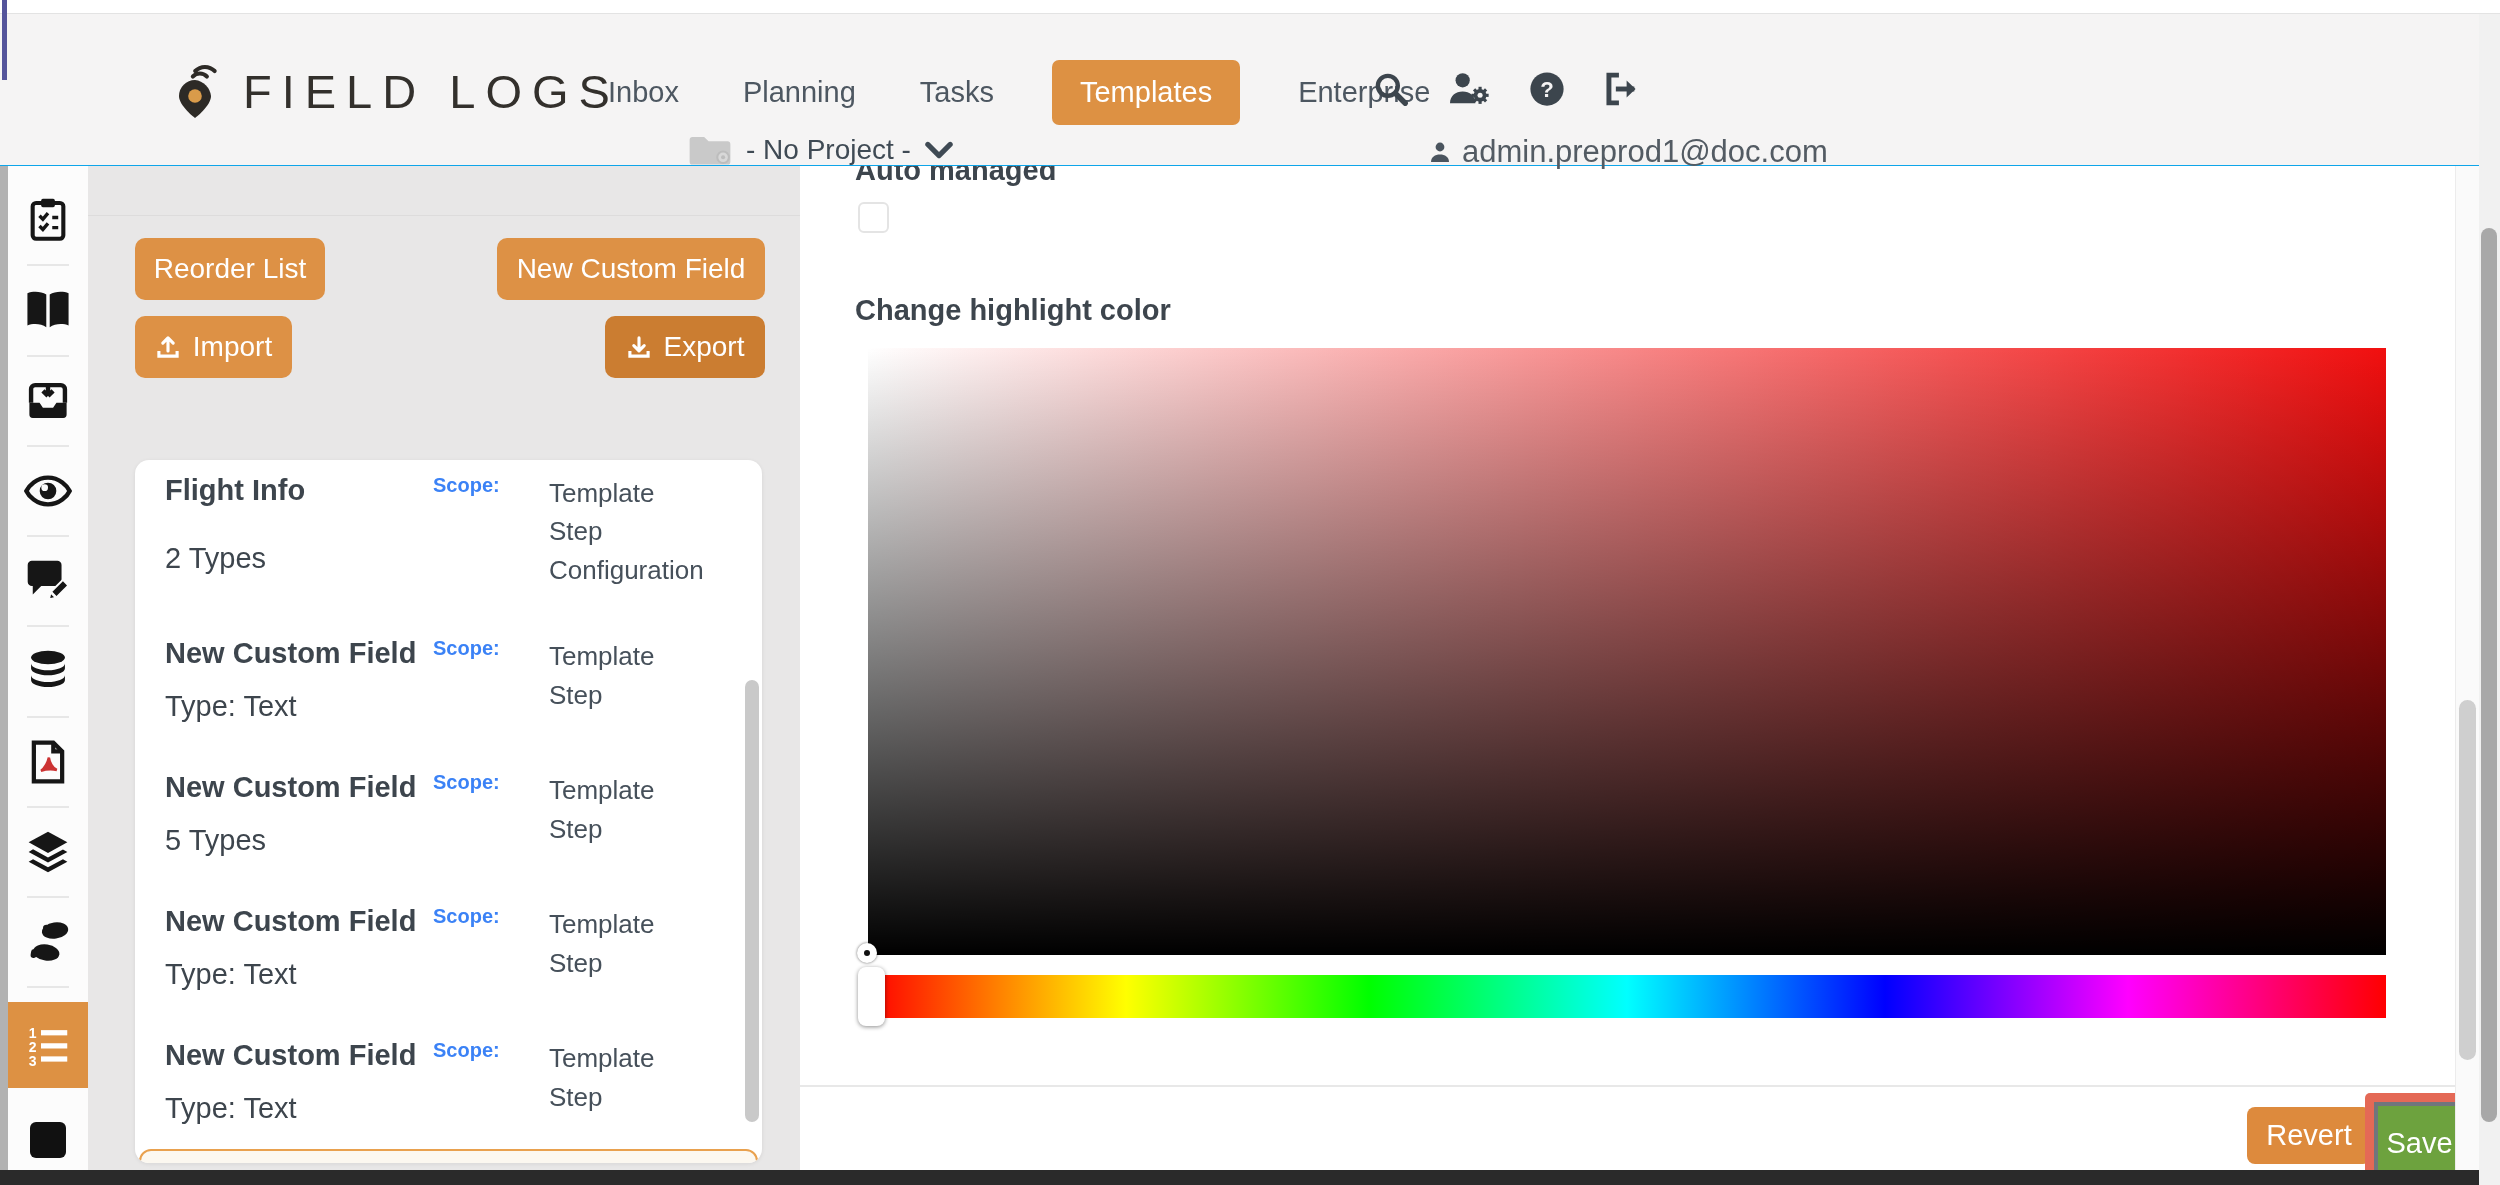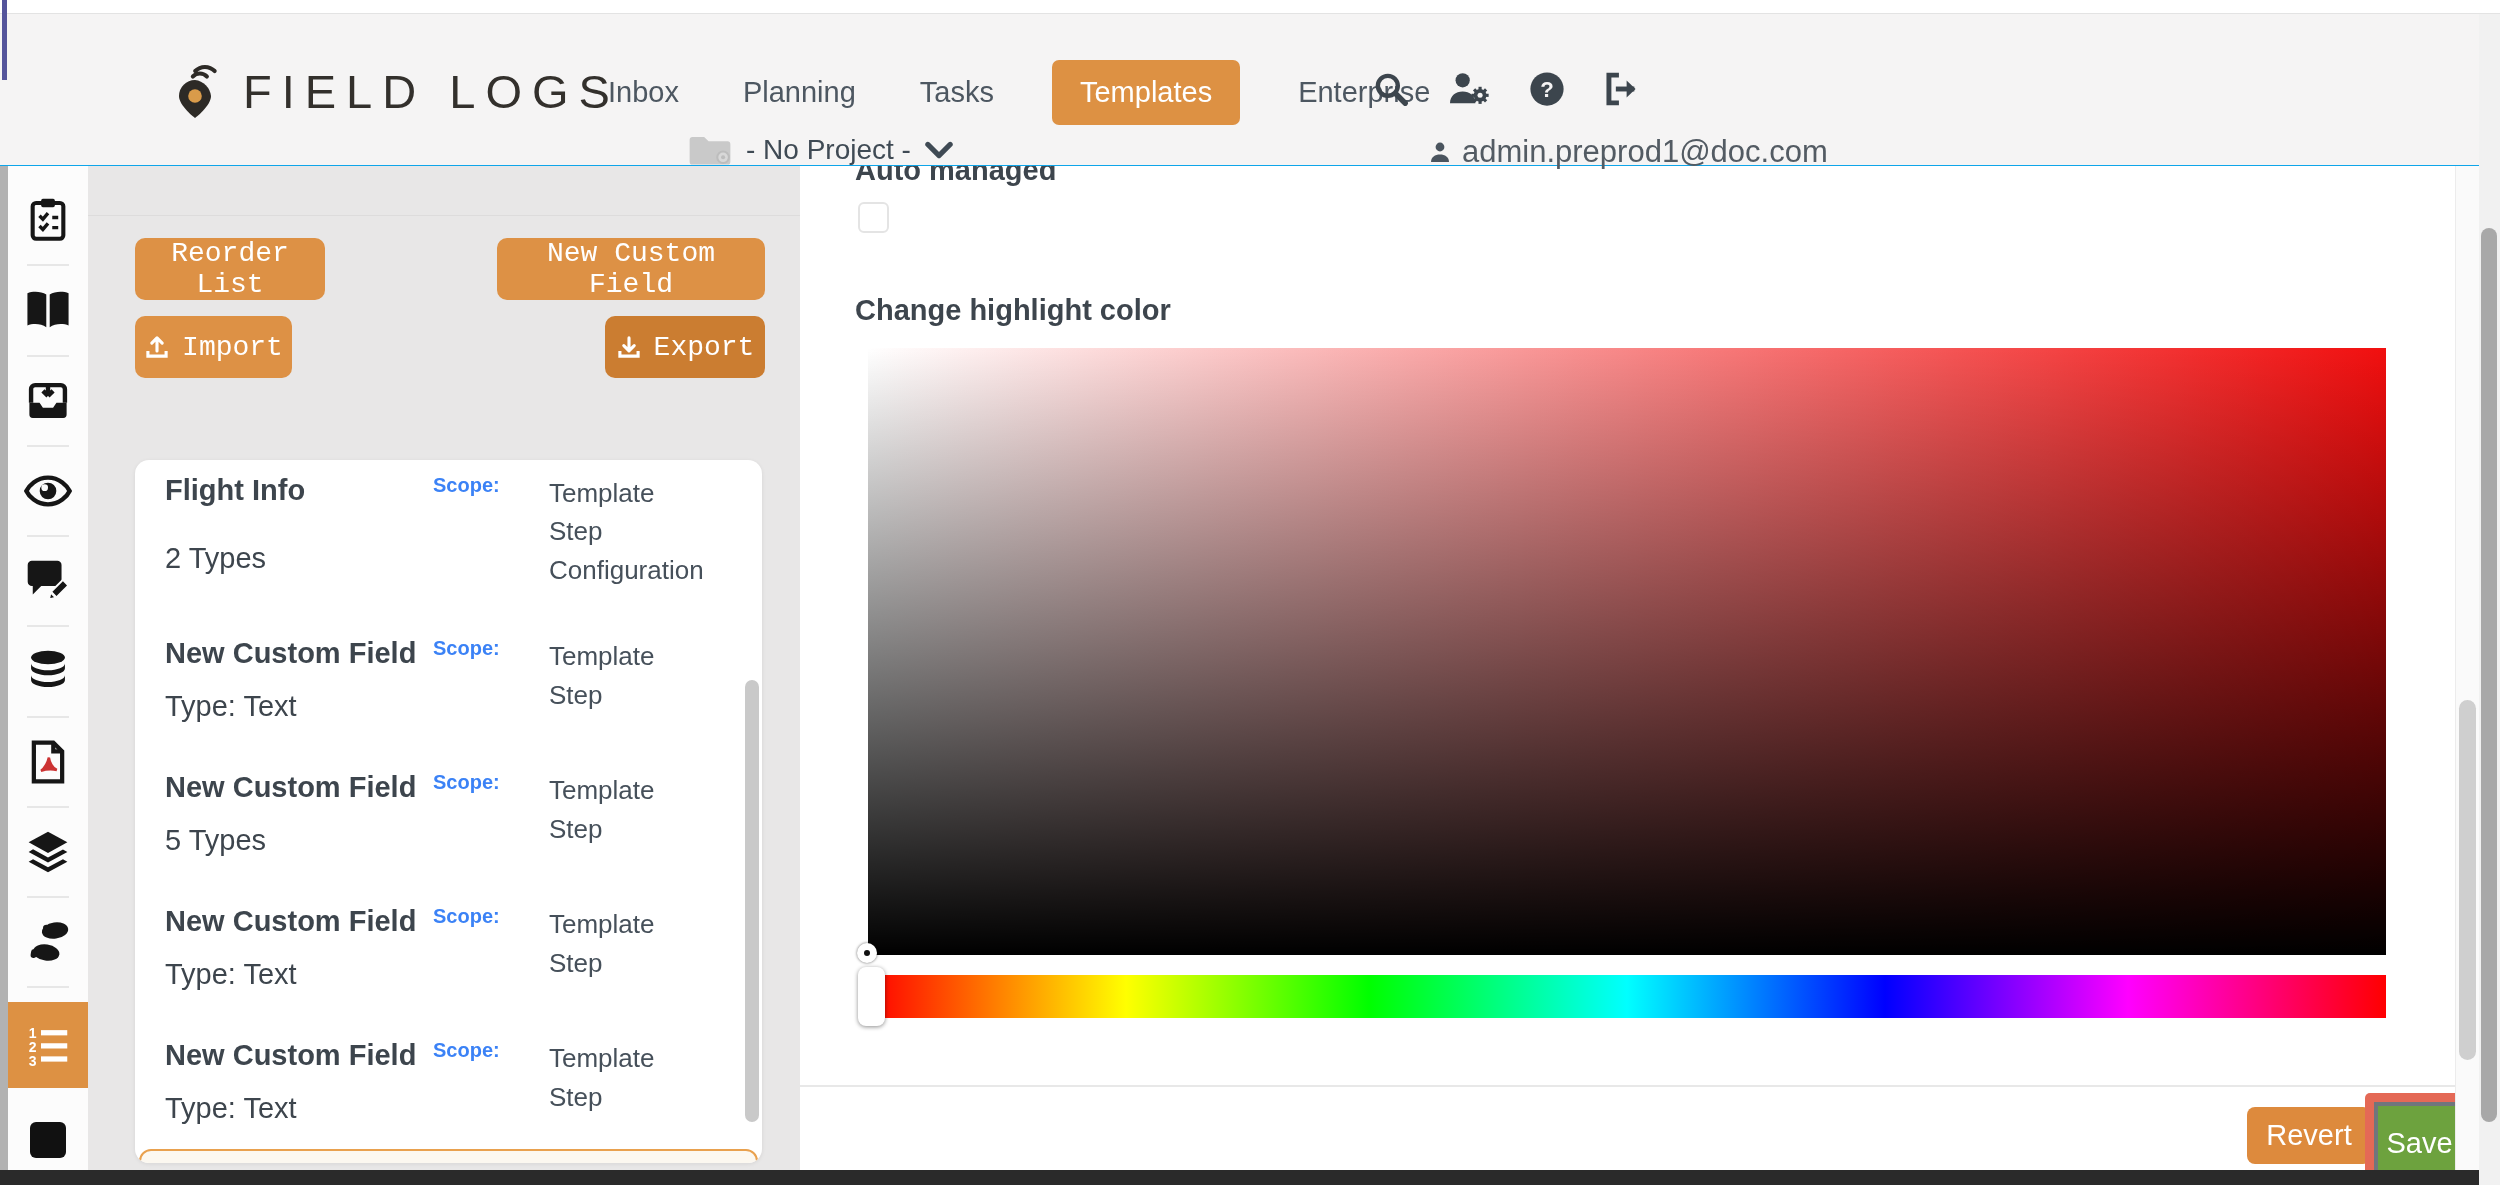--- a/index.html
+++ b/index.html
@@ -25,21 +25,21 @@
   
   .rail-edge { position:absolute; left:0; top:80px; width:8px; height:1090px; background:#b2b2b2; z-index:4; }
   .left-rail { position:absolute; left:8px; top:166px; width:80px; height:1004px; background:#fcfcfc; z-index:4; display:flex; flex-direction:column; align-items:center; }
   .rail-item { width:80px; height:62px; display:flex; align-items:center; justify-content:center; color:#161616; cursor:pointer; margin-top:14px; }
   .rail-sep { width:42px; border-top:2px solid #e7e7e7; margin-top:14px; }
   .rail-item.active { background:#dd9143; color:#ffffff; height:88px; margin-top:14px; }
 
   
   .left-panel { position:absolute; left:88px; top:166px; width:712px; height:1004px; background:#e8e7e7; z-index:3; }
   .panel-line { position:absolute; left:0; top:49px; width:712px; border-top:1px solid #dddcdc; }
-  .btn { position:absolute; border:none; border-radius:10px; background:#dd9145; color:#fff; font-size:28px; font-family:Liberation Mono, monospace; cursor:pointer; display:flex; align-items:center; justify-content:center; gap:12px; }
+  .btn { position:absolute; border:none; border-radius:10px; background:#dd9145; color:#fff; font-size:28px; font-family:Liberation Sans, sans-serif; cursor:pointer; display:flex; align-items:center; justify-content:center; gap:12px; }
   .btn-reorder { left:47px; top:72px; width:190px; height:62px; }
   .btn-newcf  { left:409px; top:72px; width:268px; height:62px; }
   .btn-import { left:47px; top:150px; width:157px; height:62px; }
   .btn-export { left:517px; top:150px; width:160px; height:62px; background:#cb7d31; }
 
   .filter-wrap { position:absolute; left:47px; top:232px; width:630px; height:56px; background:#ffffff; border-radius:10px; display:flex; align-items:center; padding:0 18px; gap:14px; }
   .filter-wrap input { border:none; outline:none; flex:1; font-size:27px; font-style:italic; color:#444; font-family:"Liberation Sans",sans-serif; }
   .filter-wrap input::placeholder { color:#8d949b; }
 
   .list-card { position:absolute; left:47px; top:294px; width:627px; height:703px; background:#ffffff; border-radius:14px; box-shadow:0 1px 4px rgba(0,0,0,.08); overflow:hidden; }

